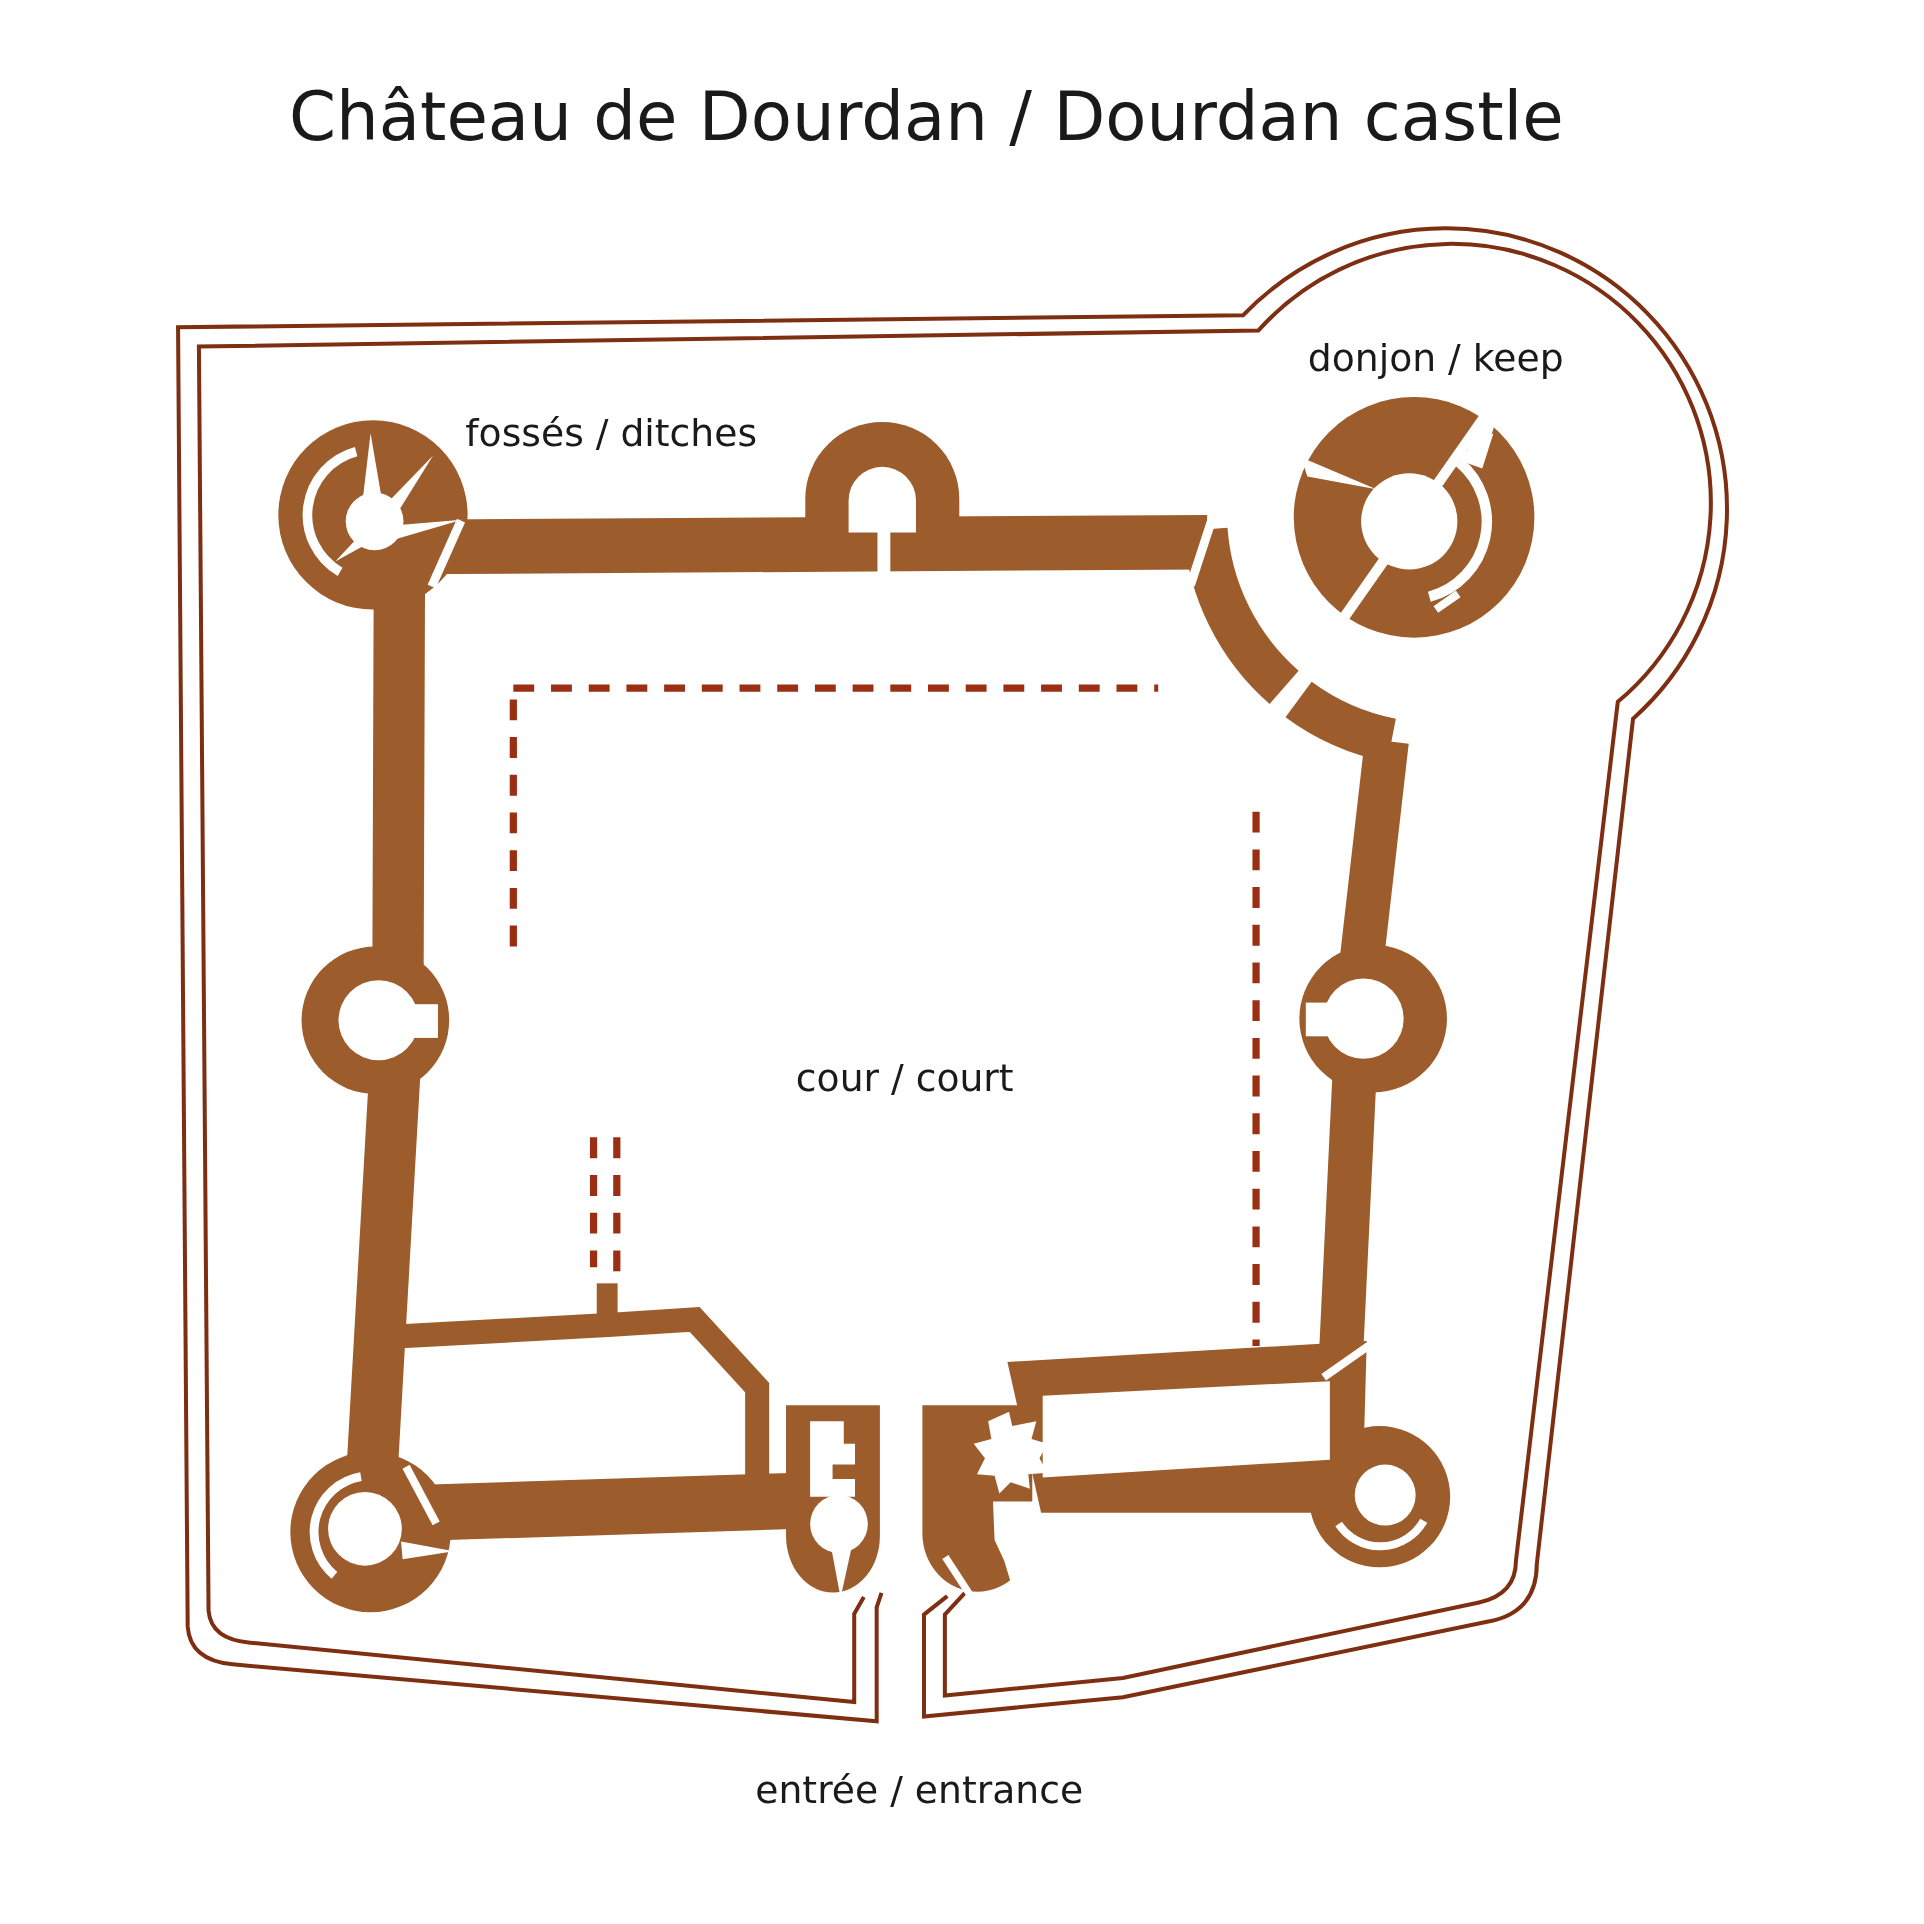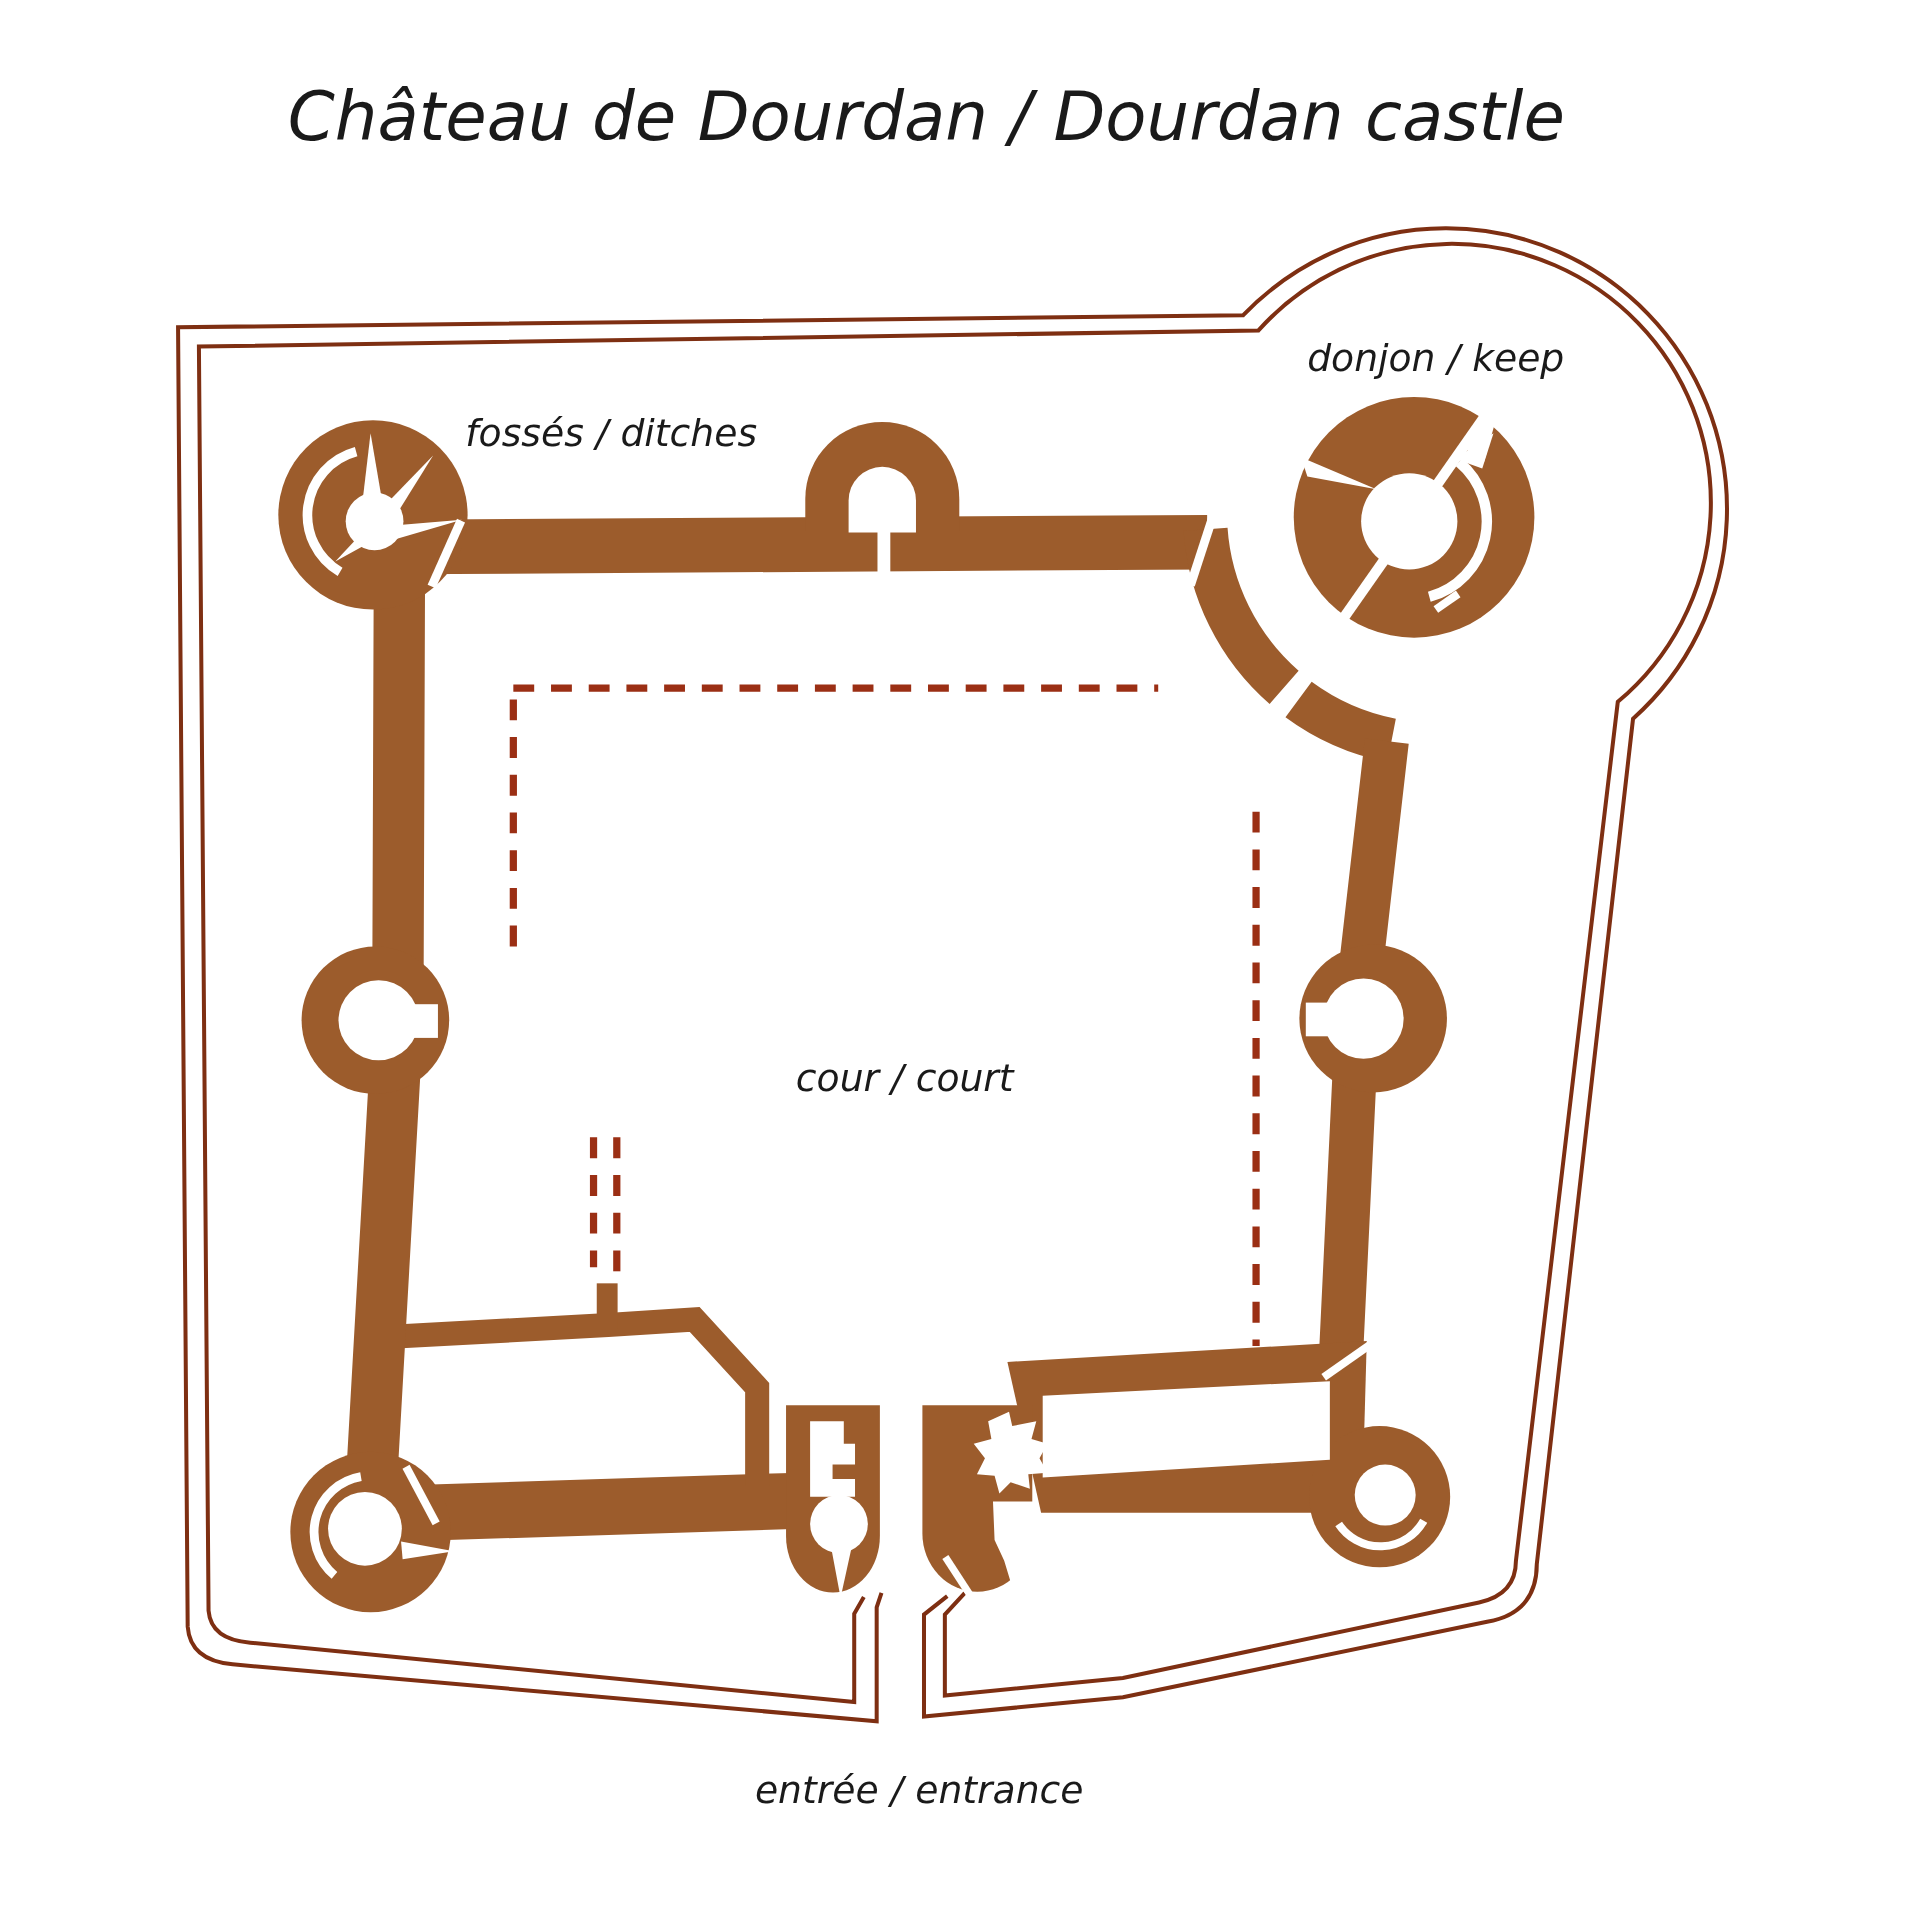--- a/index.html
+++ b/index.html
@@ -1,17 +1,17 @@
 <!DOCTYPE html>
 <html style="--wall: #9c5c2c; --outline: #7e2f12; --dash: #9b2f14; --text: #1a1a1a; --background: #ffffff;font-size:13px"><head>
 <meta charset="utf-8">
 <style>
   html,body{margin:0;padding:0;background:#fff;}
   .page{width:1555px;height:1925px;background:var(--background,#fff);position:relative;
-        font-family:"DejaVu Sans","Liberation Sans",sans-serif;font-style:italic;}
+        font-family:"DejaVu Sans","Liberation Sans",sans-serif;}
   svg{display:block;}
   .ditch-line{fill:none;stroke:var(--outline);stroke-width:5;}
   .dash{fill:none;stroke:var(--dash);stroke-width:9;stroke-dasharray:26 21;}
   .wall{fill:var(--wall);stroke:none;}
   .wall-stroke{fill:none;stroke:var(--wall);}
   .cut{fill:var(--background);stroke:none;}
   .cut-stroke{fill:none;stroke:var(--background);}
   .lbl{fill:var(--text);font-size:47px;text-anchor:middle;}
   .ttl{fill:var(--text);font-size:84px;text-anchor:middle;}
 </style>

